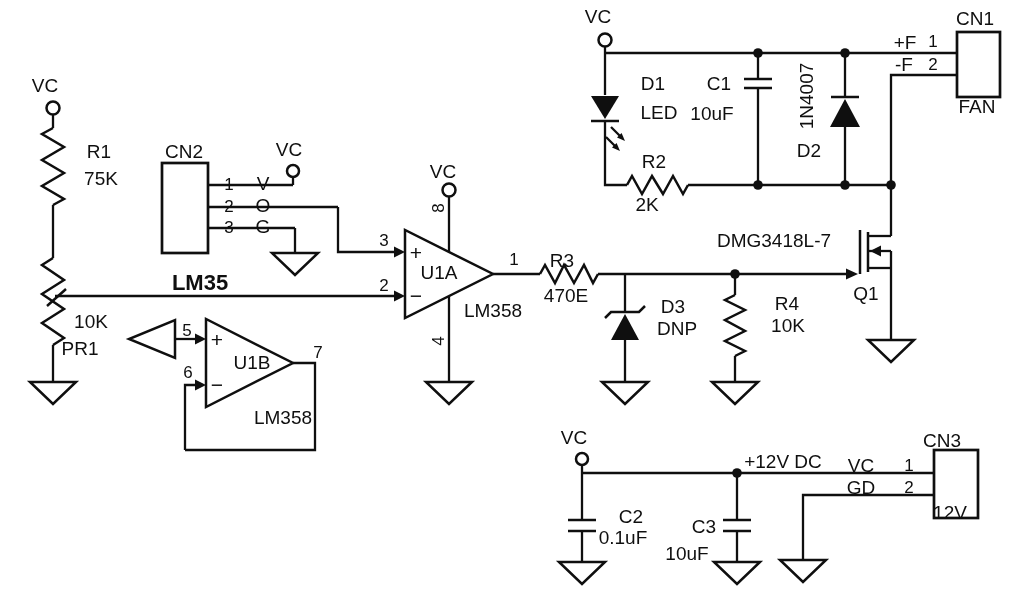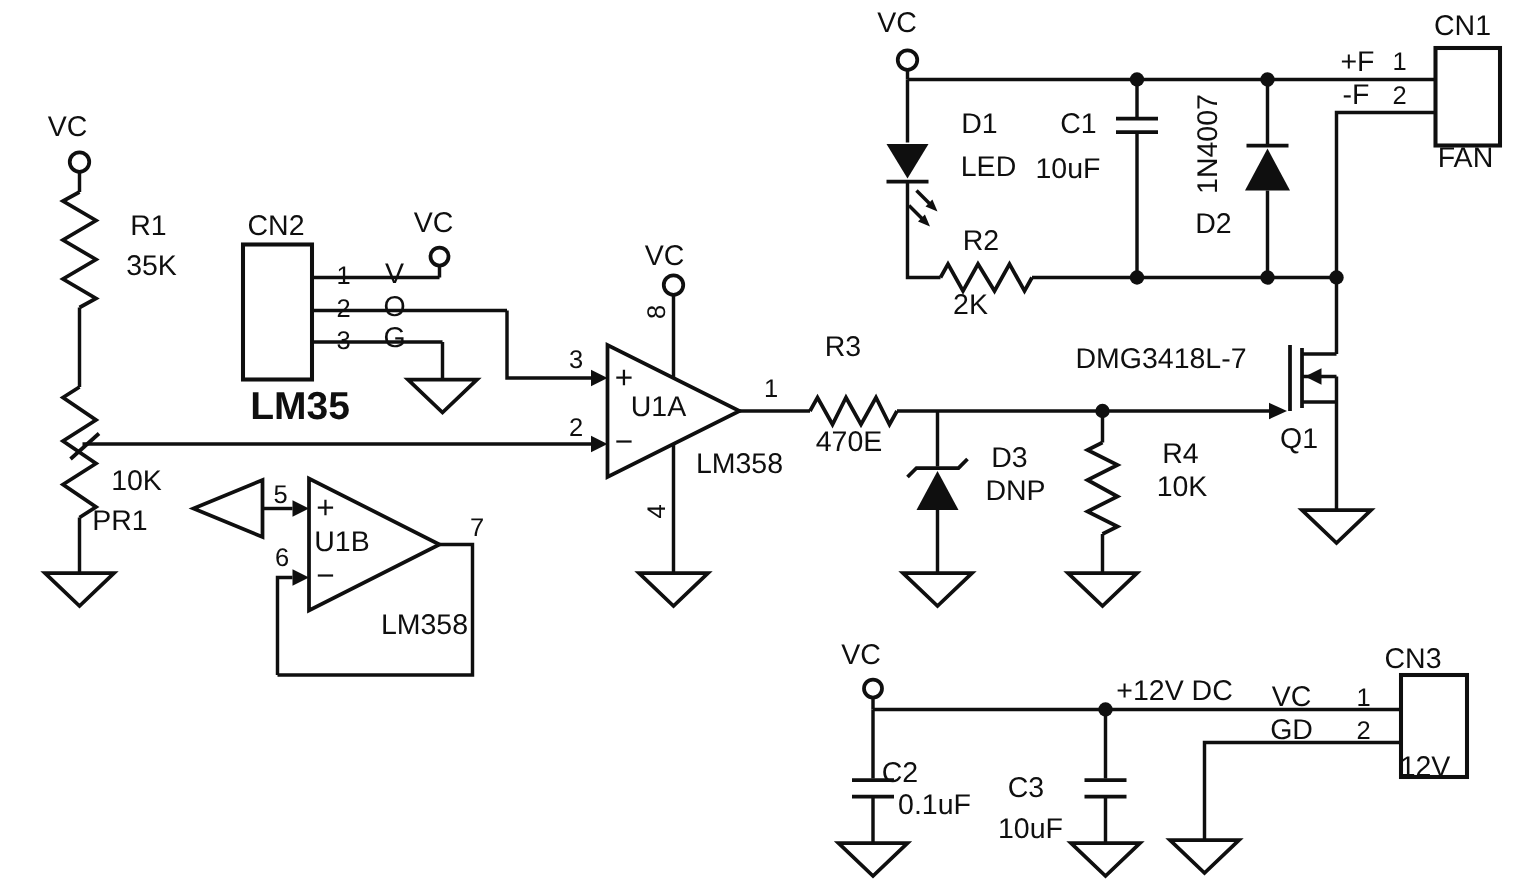--- a/index.html
+++ b/index.html
@@ -12,21 +12,21 @@
   #wires .sym{stroke-width:2.5;}
   #wires .box{stroke-width:2.7;fill:#ffffff;}
   #wires .fill{fill:#0f0f0f;stroke:none;}
   #wires .dot{fill:#0f0f0f;stroke:none;}
   #wires .opamp{fill:#ffffff;stroke-width:2.5;}
   .lbl{
     position:absolute;transform:translate(-50%,-50%);
     font-size:19px;color:#0f0f0f;white-space:nowrap;line-height:1;
   }
   .pin{font-size:17px;}
-  .big{font-size:26px;font-weight:bold;}
+  .big{font-size:22px;font-weight:bold;margin-top:13px;}
   .sign{font-size:21px;}
   .rot{transform:translate(-50%,-50%) rotate(-90deg);}
 </style>
 </head>
 <body>
 
 <div id="stage">
 
 <svg id="wires" width="1024" height="594" viewBox="0 0 1024 594">
 
@@ -205,21 +205,21 @@
     <circle cx="758" cy="185" r="4.8" class="dot"></circle>
     <circle cx="845" cy="185" r="4.8" class="dot"></circle>
     <circle cx="891" cy="185" r="4.8" class="dot"></circle>
     <circle cx="735" cy="274" r="4.8" class="dot"></circle>
     <circle cx="737" cy="473" r="4.8" class="dot"></circle>
   </g>
 </svg>
 
 <div class="lbl" style="left:45px;top:85px">VC</div>
 <div class="lbl" style="left:99px;top:151px">R1</div>
-<div class="lbl" style="left:101px;top:178px">35K</div>
+<div class="lbl" style="left:101px;top:178px">75K</div>
 <div class="lbl" style="left:91px;top:321px">10K</div>
 <div class="lbl" style="left:80px;top:348px">PR1</div>
 
 <div class="lbl" style="left:184px;top:151px">CN2</div>
 <div class="lbl big" style="left:200px;top:270px">LM35</div>
 <div class="lbl pin" style="left:229px;top:184px">1</div>
 <div class="lbl pin" style="left:229px;top:206px">2</div>
 <div class="lbl pin" style="left:229px;top:227px">3</div>
 <div class="lbl" style="left:263px;top:183px">V</div>
 <div class="lbl" style="left:263px;top:205px">O</div>
@@ -235,53 +235,53 @@
 <div class="lbl sign" style="left:416px;top:295px">−</div>
 <div class="lbl" style="left:439px;top:272px">U1A</div>
 <div class="lbl" style="left:493px;top:310px">LM358</div>
 <div class="lbl pin" style="left:514px;top:259px">1</div>
 
 <div class="lbl pin" style="left:187px;top:330px">5</div>
 <div class="lbl pin" style="left:188px;top:372px">6</div>
 <div class="lbl pin" style="left:318px;top:352px">7</div>
 <div class="lbl sign" style="left:217px;top:339px">+</div>
 <div class="lbl sign" style="left:217px;top:384px">−</div>
-<div class="lbl" style="left:228px;top:362px">U1B</div>
+<div class="lbl" style="left:252px;top:362px">U1B</div>
 <div class="lbl" style="left:283px;top:417px">LM358</div>
 
 <div class="lbl" style="left:598px;top:16px">VC</div>
 <div class="lbl" style="left:653px;top:83px">D1</div>
 <div class="lbl" style="left:659px;top:112px">LED</div>
 <div class="lbl" style="left:719px;top:83px">C1</div>
 <div class="lbl" style="left:712px;top:113px">10uF</div>
 <div class="lbl" style="left:654px;top:161px">R2</div>
 <div class="lbl" style="left:647px;top:204px">2K</div>
 <div class="lbl rot" style="left:806px;top:96px">1N4007</div>
 <div class="lbl" style="left:809px;top:150px">D2</div>
 
 <div class="lbl" style="left:975px;top:18px">CN1</div>
 <div class="lbl" style="left:905px;top:42px">+F</div>
 <div class="lbl" style="left:904px;top:64px">-F</div>
 <div class="lbl pin" style="left:933px;top:41px">1</div>
 <div class="lbl pin" style="left:933px;top:64px">2</div>
 <div class="lbl" style="left:977px;top:106px">FAN</div>
 
-<div class="lbl" style="left:562px;top:232px">R3</div>
+<div class="lbl" style="left:562px;top:260px">R3</div>
 <div class="lbl" style="left:566px;top:295px">470E</div>
 <div class="lbl" style="left:673px;top:306px">D3</div>
 <div class="lbl" style="left:677px;top:328px">DNP</div>
 <div class="lbl" style="left:787px;top:303px">R4</div>
 <div class="lbl" style="left:788px;top:325px">10K</div>
 <div class="lbl" style="left:774px;top:240px">DMG3418L-7</div>
 <div class="lbl" style="left:866px;top:293px">Q1</div>
 
 <div class="lbl" style="left:574px;top:437px">VC</div>
-<div class="lbl" style="left:600px;top:516px">C2</div>
+<div class="lbl" style="left:631px;top:516px">C2</div>
 <div class="lbl" style="left:623px;top:537px">0.1uF</div>
-<div class="lbl" style="left:684px;top:526px">C3</div>
+<div class="lbl" style="left:704px;top:526px">C3</div>
 <div class="lbl" style="left:687px;top:553px">10uF</div>
 <div class="lbl" style="left:783px;top:461px">+12V DC</div>
 
 <div class="lbl" style="left:942px;top:440px">CN3</div>
 <div class="lbl" style="left:861px;top:465px">VC</div>
 <div class="lbl" style="left:861px;top:487px">GD</div>
 <div class="lbl pin" style="left:909px;top:465px">1</div>
 <div class="lbl pin" style="left:909px;top:487px">2</div>
 <div class="lbl" style="left:950px;top:512px">12V</div>
 

